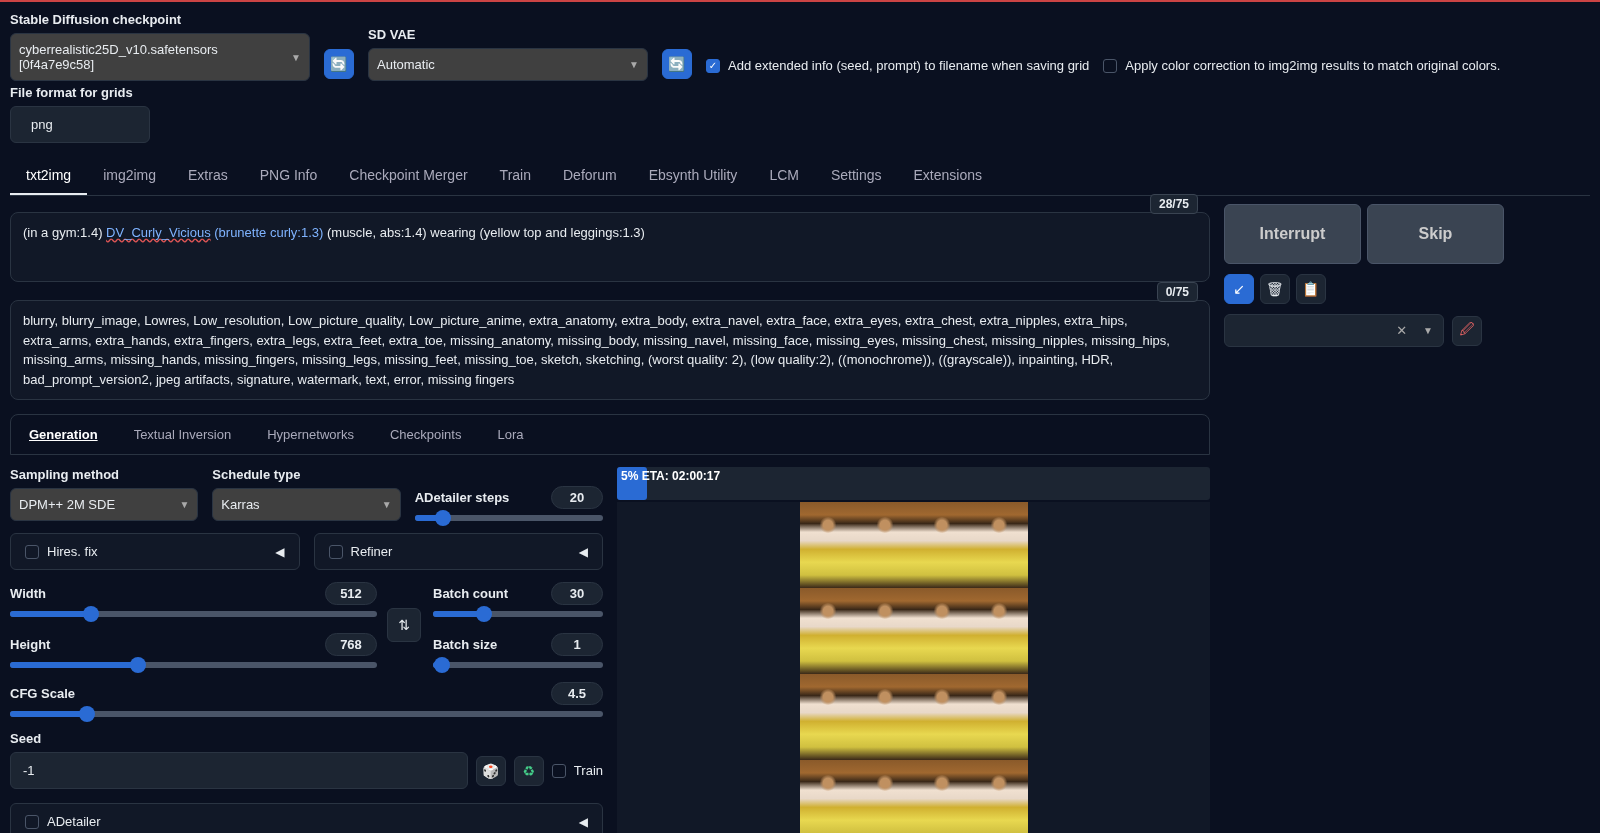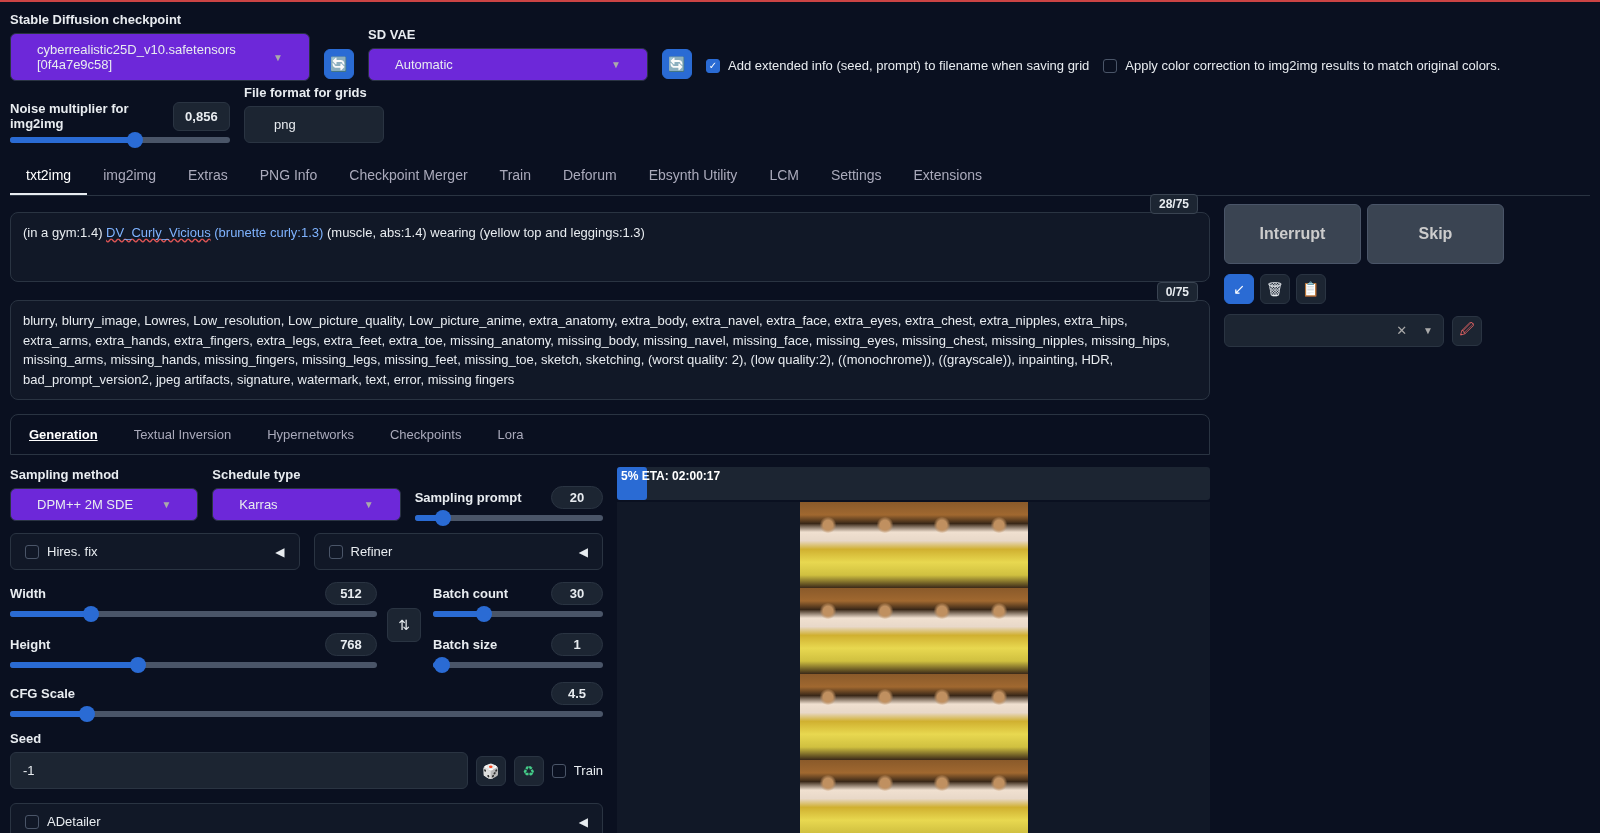--- a/index.html
+++ b/index.html
@@ -1,28 +1,28 @@
 <!DOCTYPE html>
 <html><head>
 <meta charset="utf-8">
 <style>
 * { box-sizing: border-box; margin: 0; padding: 0; font-family: -apple-system, BlinkMacSystemFont, "Segoe UI", sans-serif; }
 body { background: #0a1020; color: #e8ecf0; font-size: 13px; width: 1600px; height: 833px; overflow: hidden; }
 .wrap { padding: 10px 10px 0 10px; border-top: 2px solid #c44; }
 .row { display: flex; align-items: flex-end; gap: 14px; flex-wrap: wrap; }
 .lbl { font-size: 13px; font-weight: 600; color: #e8ecf0; margin-bottom: 6px; display: block; }
-.dd { background: #6d28d9; border: 1px solid #2a3442; border-radius: 6px; padding: 8px 26px; display: flex; align-items: center; justify-content: space-between; cursor: pointer; }
+.dd { background: #404040; border: 1px solid #2a3442; border-radius: 6px; padding: 8px 8px; display: flex; align-items: center; justify-content: space-between; cursor: pointer; }
 .dd-arrow { font-size: 10px; color: #aaa; margin-left: 8px; }
 .iconbtn { width: 30px; height: 30px; background: #1c2532; border: 1px solid #2a3442; border-radius: 6px; display: flex; align-items: center; justify-content: center; cursor: pointer; font-size: 14px; }
 .iconbtn.blue { background: #2a6bd4; border-color: #2a6bd4; color: #fff; }
 .chk-row { display: flex; align-items: center; gap: 8px; font-size: 13px; }
 .chk { width: 14px; height: 14px; border: 1px solid #4a5568; border-radius: 3px; display: inline-flex; align-items: center; justify-content: center; font-size: 10px; }
 .chk.on { background: #2a6bd4; border-color: #2a6bd4; color: #fff; }
 .numin { background: #1c2532; border: 1px solid #2a3442; border-radius: 6px; padding: 6px 10px; width: 60px; text-align: center; font-weight: 600; }
-.txtin { background: #1c2532; border: 1px solid #2a3442; border-radius: 6px; padding: 10px 29px; width: 140px; }
+.txtin { background: #1c2532; border: 1px solid #2a3442; border-radius: 6px; padding: 10px 20px; width: 140px; }
 .slider { position: relative; height: 6px; background: #4a5568; border-radius: 3px; }
 .slider-fill { position: absolute; height: 100%; background: #2a6bd4; border-radius: 3px; left: 0; }
 .slider-thumb { position: absolute; width: 16px; height: 16px; background: #2a6bd4; border-radius: 50%; top: -5px; transform: translateX(-50%); }
 .tabs { display: flex; gap: 0; margin-top: 14px; border-bottom: 1px solid #2a3442; }
 .tab { padding: 10px 16px; color: #aab; cursor: pointer; font-size: 14px; }
 .tab.active { color: #fff; border-bottom: 2px solid #e8ecf0; font-weight: 400; }
 .prompt-area { position: relative; margin-top: 8px; }
 .prompt-box { background: #111827; border: 1px solid #2a3442; border-radius: 8px; padding: 10px 12px; font-size: 13px; line-height: 1.5; min-height: 70px; }
 .token-badge { position: absolute; top: -18px; right: 12px; background: #1c2532; border: 1px solid #3a4452; padding: 2px 8px; border-radius: 4px; font-size: 12px; font-weight: 600; }
 .curly { color: #7fb3ff; }
@@ -87,30 +87,20 @@
       <span class="chk on">✓</span>
       <span>Add extended info (seed, prompt) to filename when saving grid</span>
     </div>
     <div class="chk-row" style="margin-bottom:8px">
       <span class="chk"></span>
       <span>Apply color correction to img2img results to match original colors.</span>
     </div>
   </div>
 
   <div class="row" style="margin-top:4px">
-    <div style="width:220px">
-      <div style="display:flex;justify-content:space-between;align-items:center;margin-bottom:6px">
-        <span class="lbl" style="margin-bottom:0">Noise multiplier for img2img</span>
-        <span class="numin">0,856</span>
-      </div>
-      <div class="slider">
-        <div class="slider-fill" style="width:57%"></div>
-        <div class="slider-thumb" style="left:57%"></div>
-      </div>
-    </div>
     <div style="width:140px">
       <span class="lbl">File format for grids</span>
       <div class="txtin">png</div>
     </div>
   </div>
 
   <div class="tabs">
     <div class="tab active">txt2img</div>
     <div class="tab">img2img</div>
     <div class="tab">Extras</div>
@@ -160,21 +150,21 @@
               </div>
               <div class="ctrl-block">
                 <div class="ctrl-lbl">Schedule type</div>
                 <div class="dd">
                   <span>Karras</span>
                   <span class="dd-arrow">▼</span>
                 </div>
               </div>
               <div class="ctrl-block">
                 <div class="ctrl-lbl">
-                  <span>Sampling prompt</span>
+                  <span>ADetailer steps</span>
                   <span class="pill">20</span>
                 </div>
                 <div class="slider">
                   <div class="slider-fill" style="width:15%"></div>
                   <div class="slider-thumb" style="left:15%"></div>
                 </div>
               </div>
             </div>
 
             <div class="ctrl-row">

